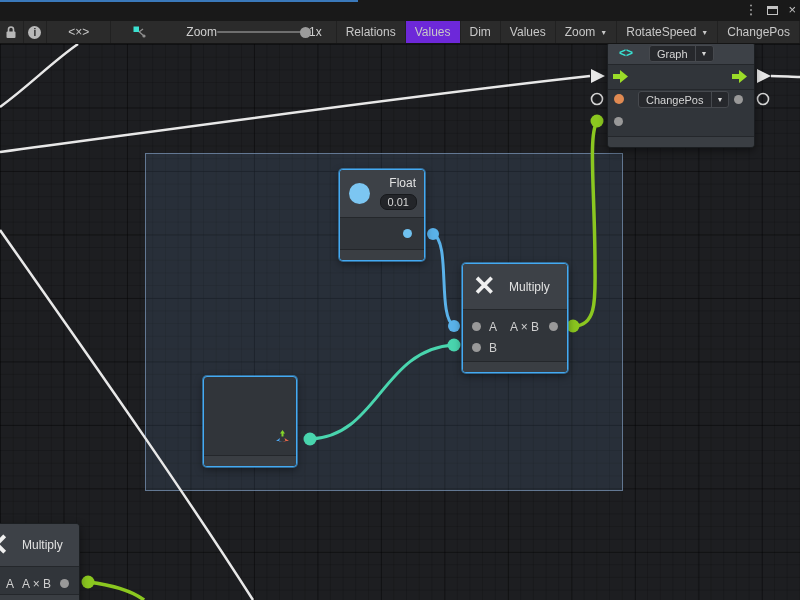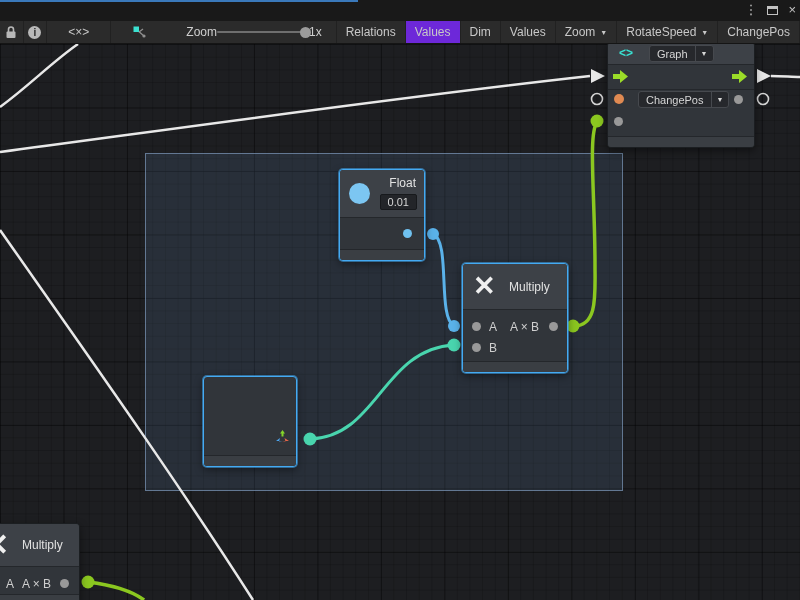--- a/index.html
+++ b/index.html
@@ -49,21 +49,21 @@
           box-shadow:0 3px 8px rgba(0,0,0,.45); z-index:4; color:#dcdcdc; }
   .node.selected { border:1px solid #44aaf2; box-shadow:0 0 0 1px rgba(68,170,242,.55), 0 3px 8px rgba(0,0,0,.45); }
   .nhead { background:#3d4147; border-bottom:1px solid #24272b; border-radius:3px 3px 0 0; position:relative; }
   .nfoot { position:absolute; left:0; right:0; bottom:0; background:#3a3e43; border-top:1px solid #24272b;
            border-radius:0 0 3px 3px; }
   .port { position:absolute; border-radius:50%; }
   .port.gray { width:9px; height:9px; background:#999; }
   .port.orange { width:10px; height:10px; background:#e08a52; }
   .port.blue { width:9px; height:9px; background:#6fc1ef; }
   .plabel { position:absolute; font-size:12px; color:#cfcfcf; }
-  .valuebox { background:#232529; border:1px solid #17191c; border-radius:2px; color:#d6d6d6;
+  .valuebox { background:#232529; border:1px solid #17191c; border-radius:7px; color:#d6d6d6;
               font-size:11px; padding:1px 7px; display:inline-block; }
   .dropdown { position:absolute; background:#26282c; border:1px solid #46494e; border-radius:3px;
               display:flex; align-items:center; font-size:11px; color:#d6d6d6; height:17px; }
   .dropdown .dd-label { padding:0 7px; }
   .dropdown .dd-caret { border-left:1px solid #46494e; padding:0 5px; font-size:7px; height:100%;
                         display:flex; align-items:center; }
   .xglyph { color:#f0f0f0; font-weight:bold; }
 </style>
 </head>
 <body>

